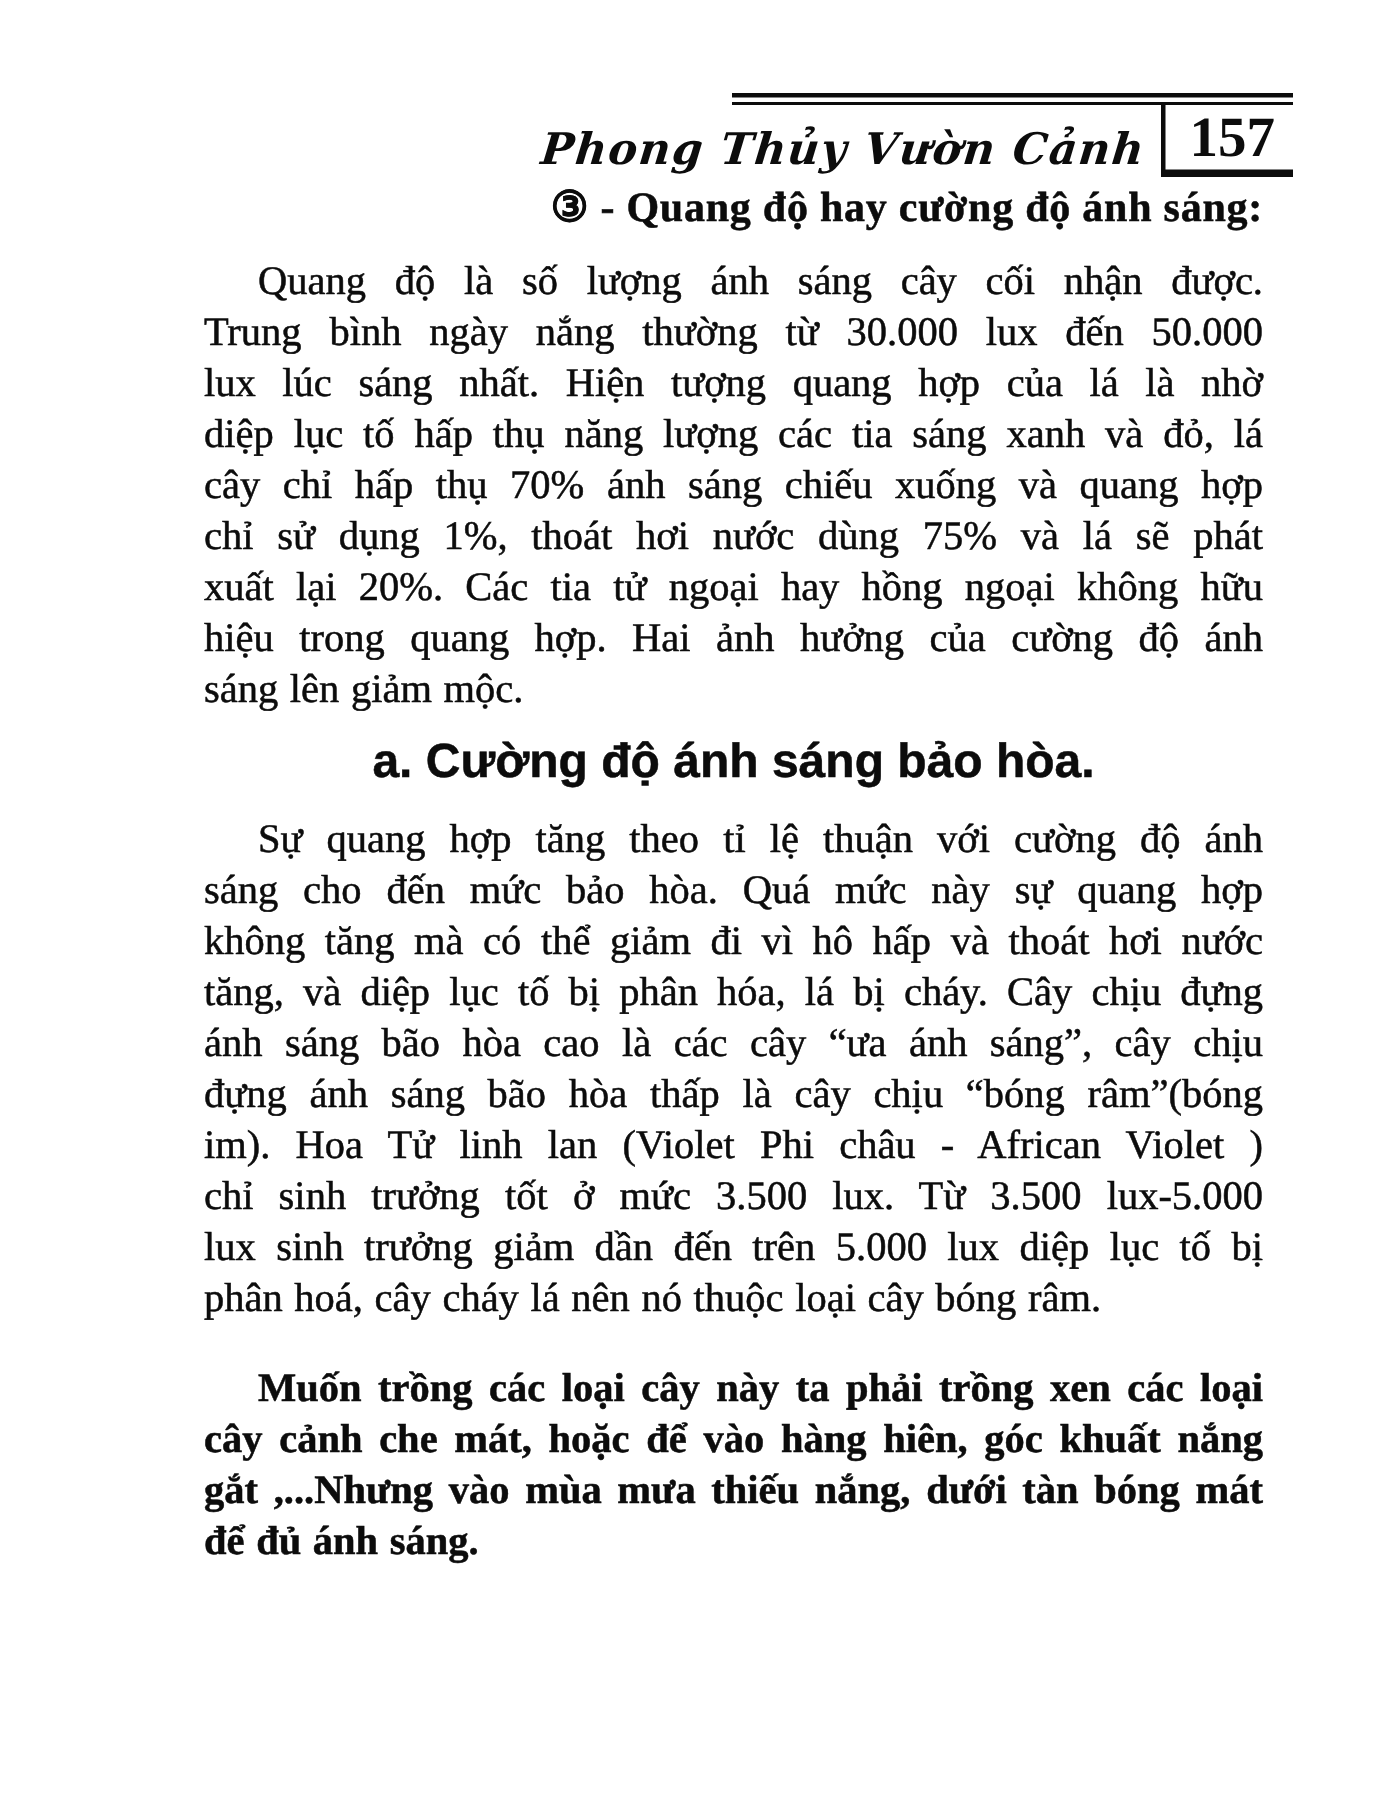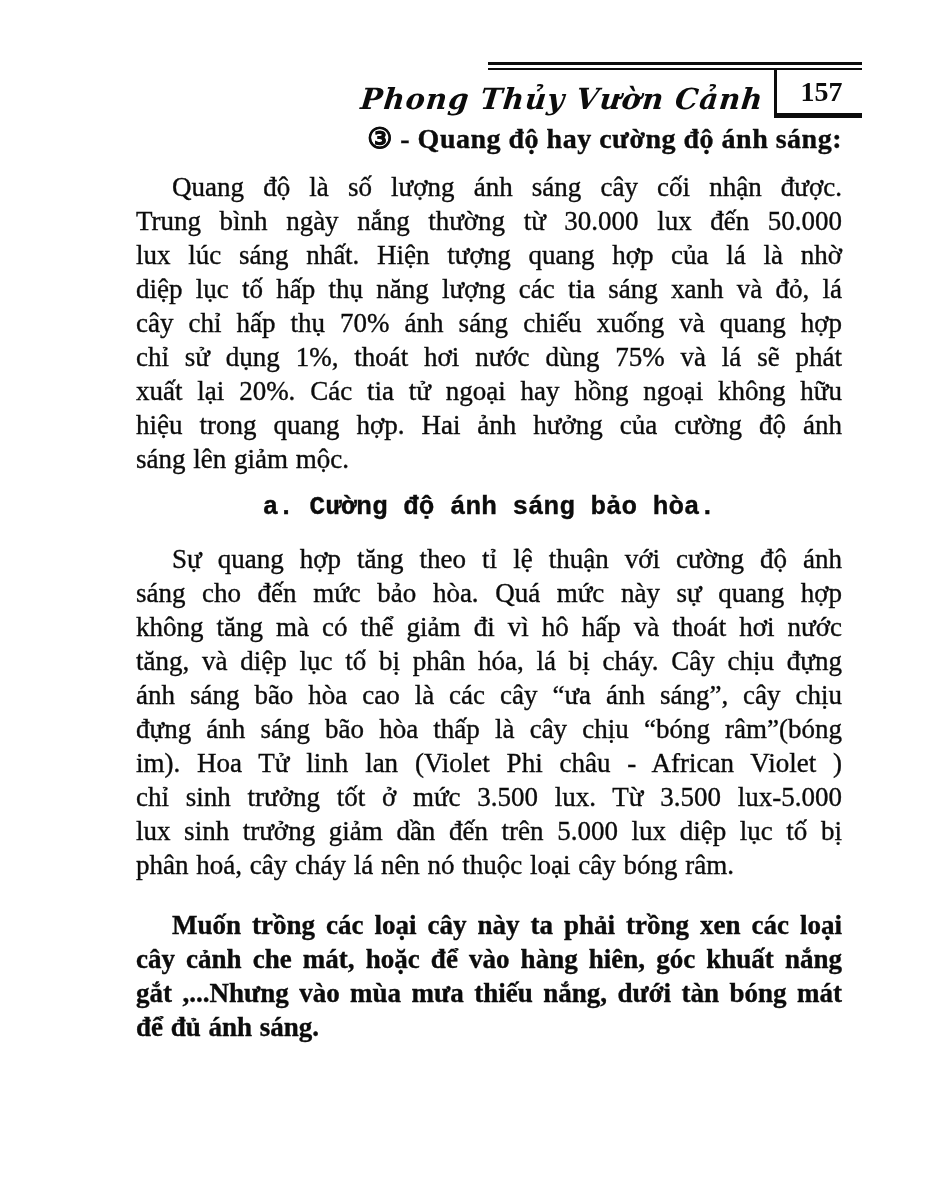--- a/index.html
+++ b/index.html
@@ -46,21 +46,21 @@
     transform: skewX(-6deg);
   }
   .pagenum-box {
     border-left: 3px solid #0c0c0c;
     border-bottom: 5px solid #0c0c0c;
     min-width: 88px;
     box-sizing: border-box;
     text-align: center;
     font-family: "Liberation Serif", serif;
     font-weight: bold;
-    font-size: 28px;
+    font-size: 38px;
     line-height: 40px;
     padding: 2px 8px 1px 12px;
   }
 
   
   .content {
     position: absolute;
     top: 120px;
     left: 136px;
     width: 706px;
@@ -69,23 +69,23 @@
   .section-heading {
     font-family: "Liberation Serif", serif;
     font-weight: bold;
     font-size: 28px;
     line-height: 38px;
     text-align: right;
     margin: 0 0 12px 0;
     letter-spacing: 0.5px;
   }
   .subsection-heading {
-    font-family: Liberation Mono, monospace;
+    font-family: Liberation Sans, sans-serif;
     font-weight: bold;
-    font-size: 26px;
+    font-size: 32px;
     line-height: 34px;
     text-align: center;
     margin: 14px 0 18px 0;
   }
   .paragraph { margin: 0; }
   .paragraph + .paragraph { margin-top: 0; }
   .paragraph.spaced-before { margin-top: 26px; font-weight: bold; }
   .body-line {
     font-size: 27px;
     line-height: 34px;

